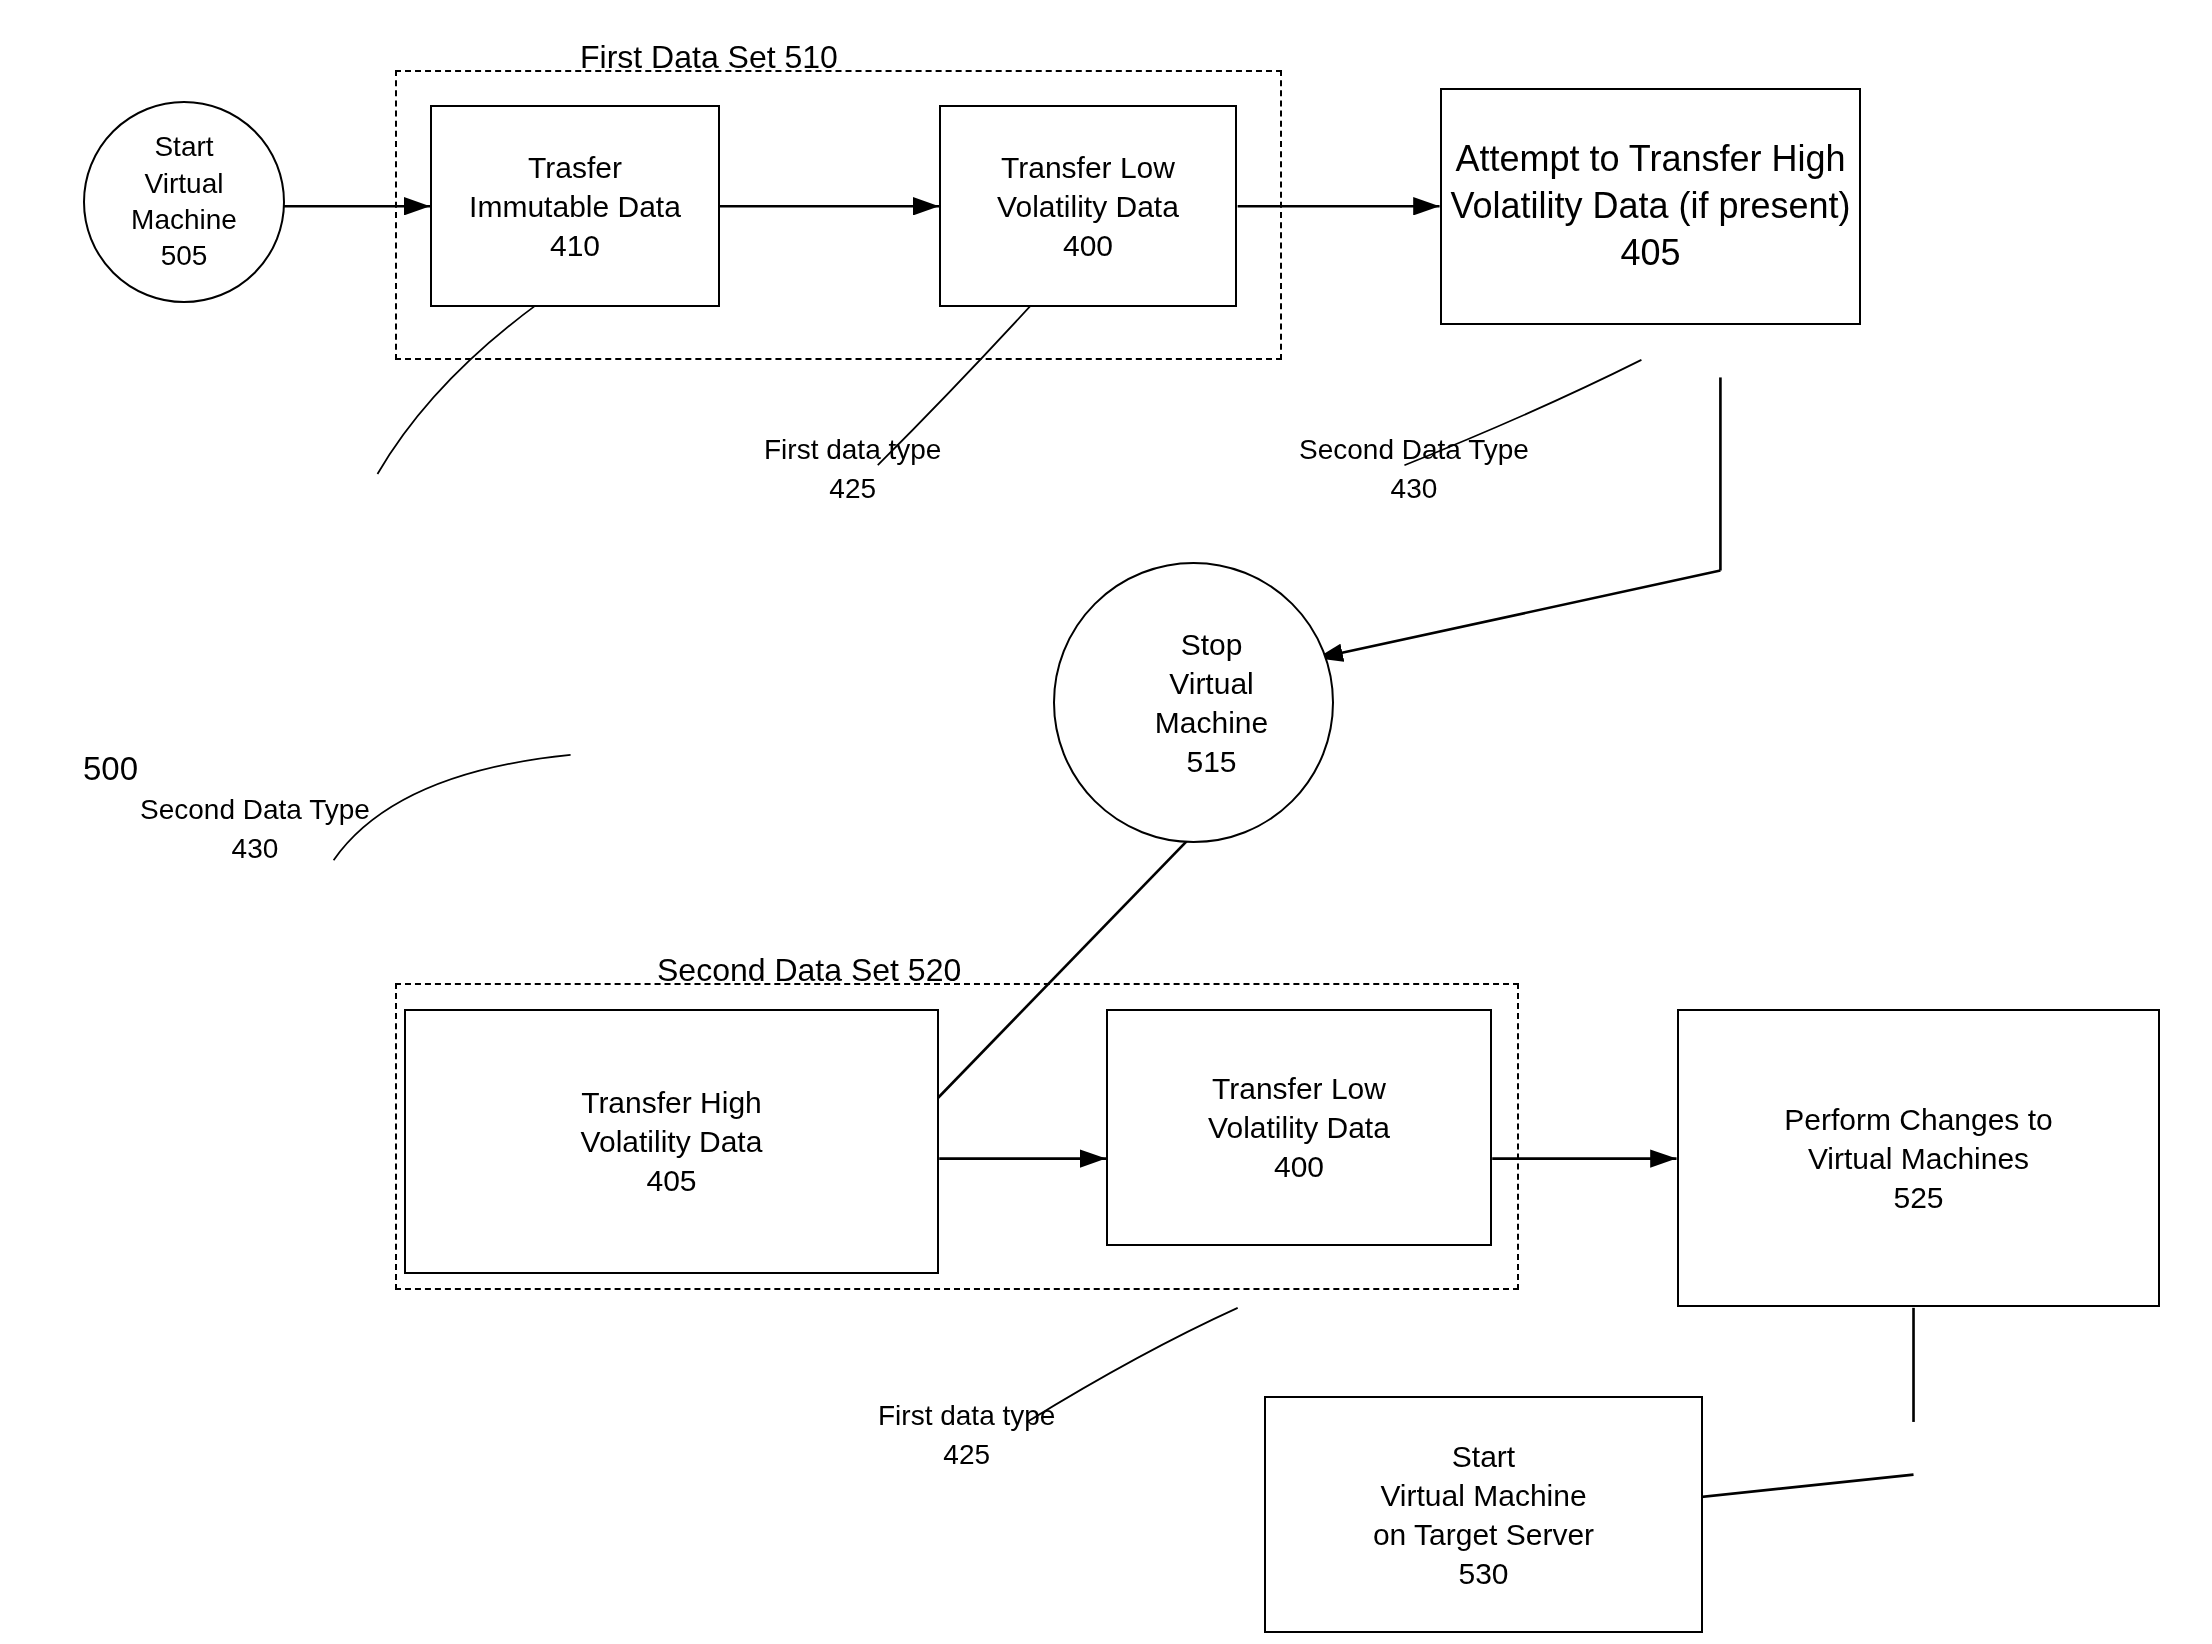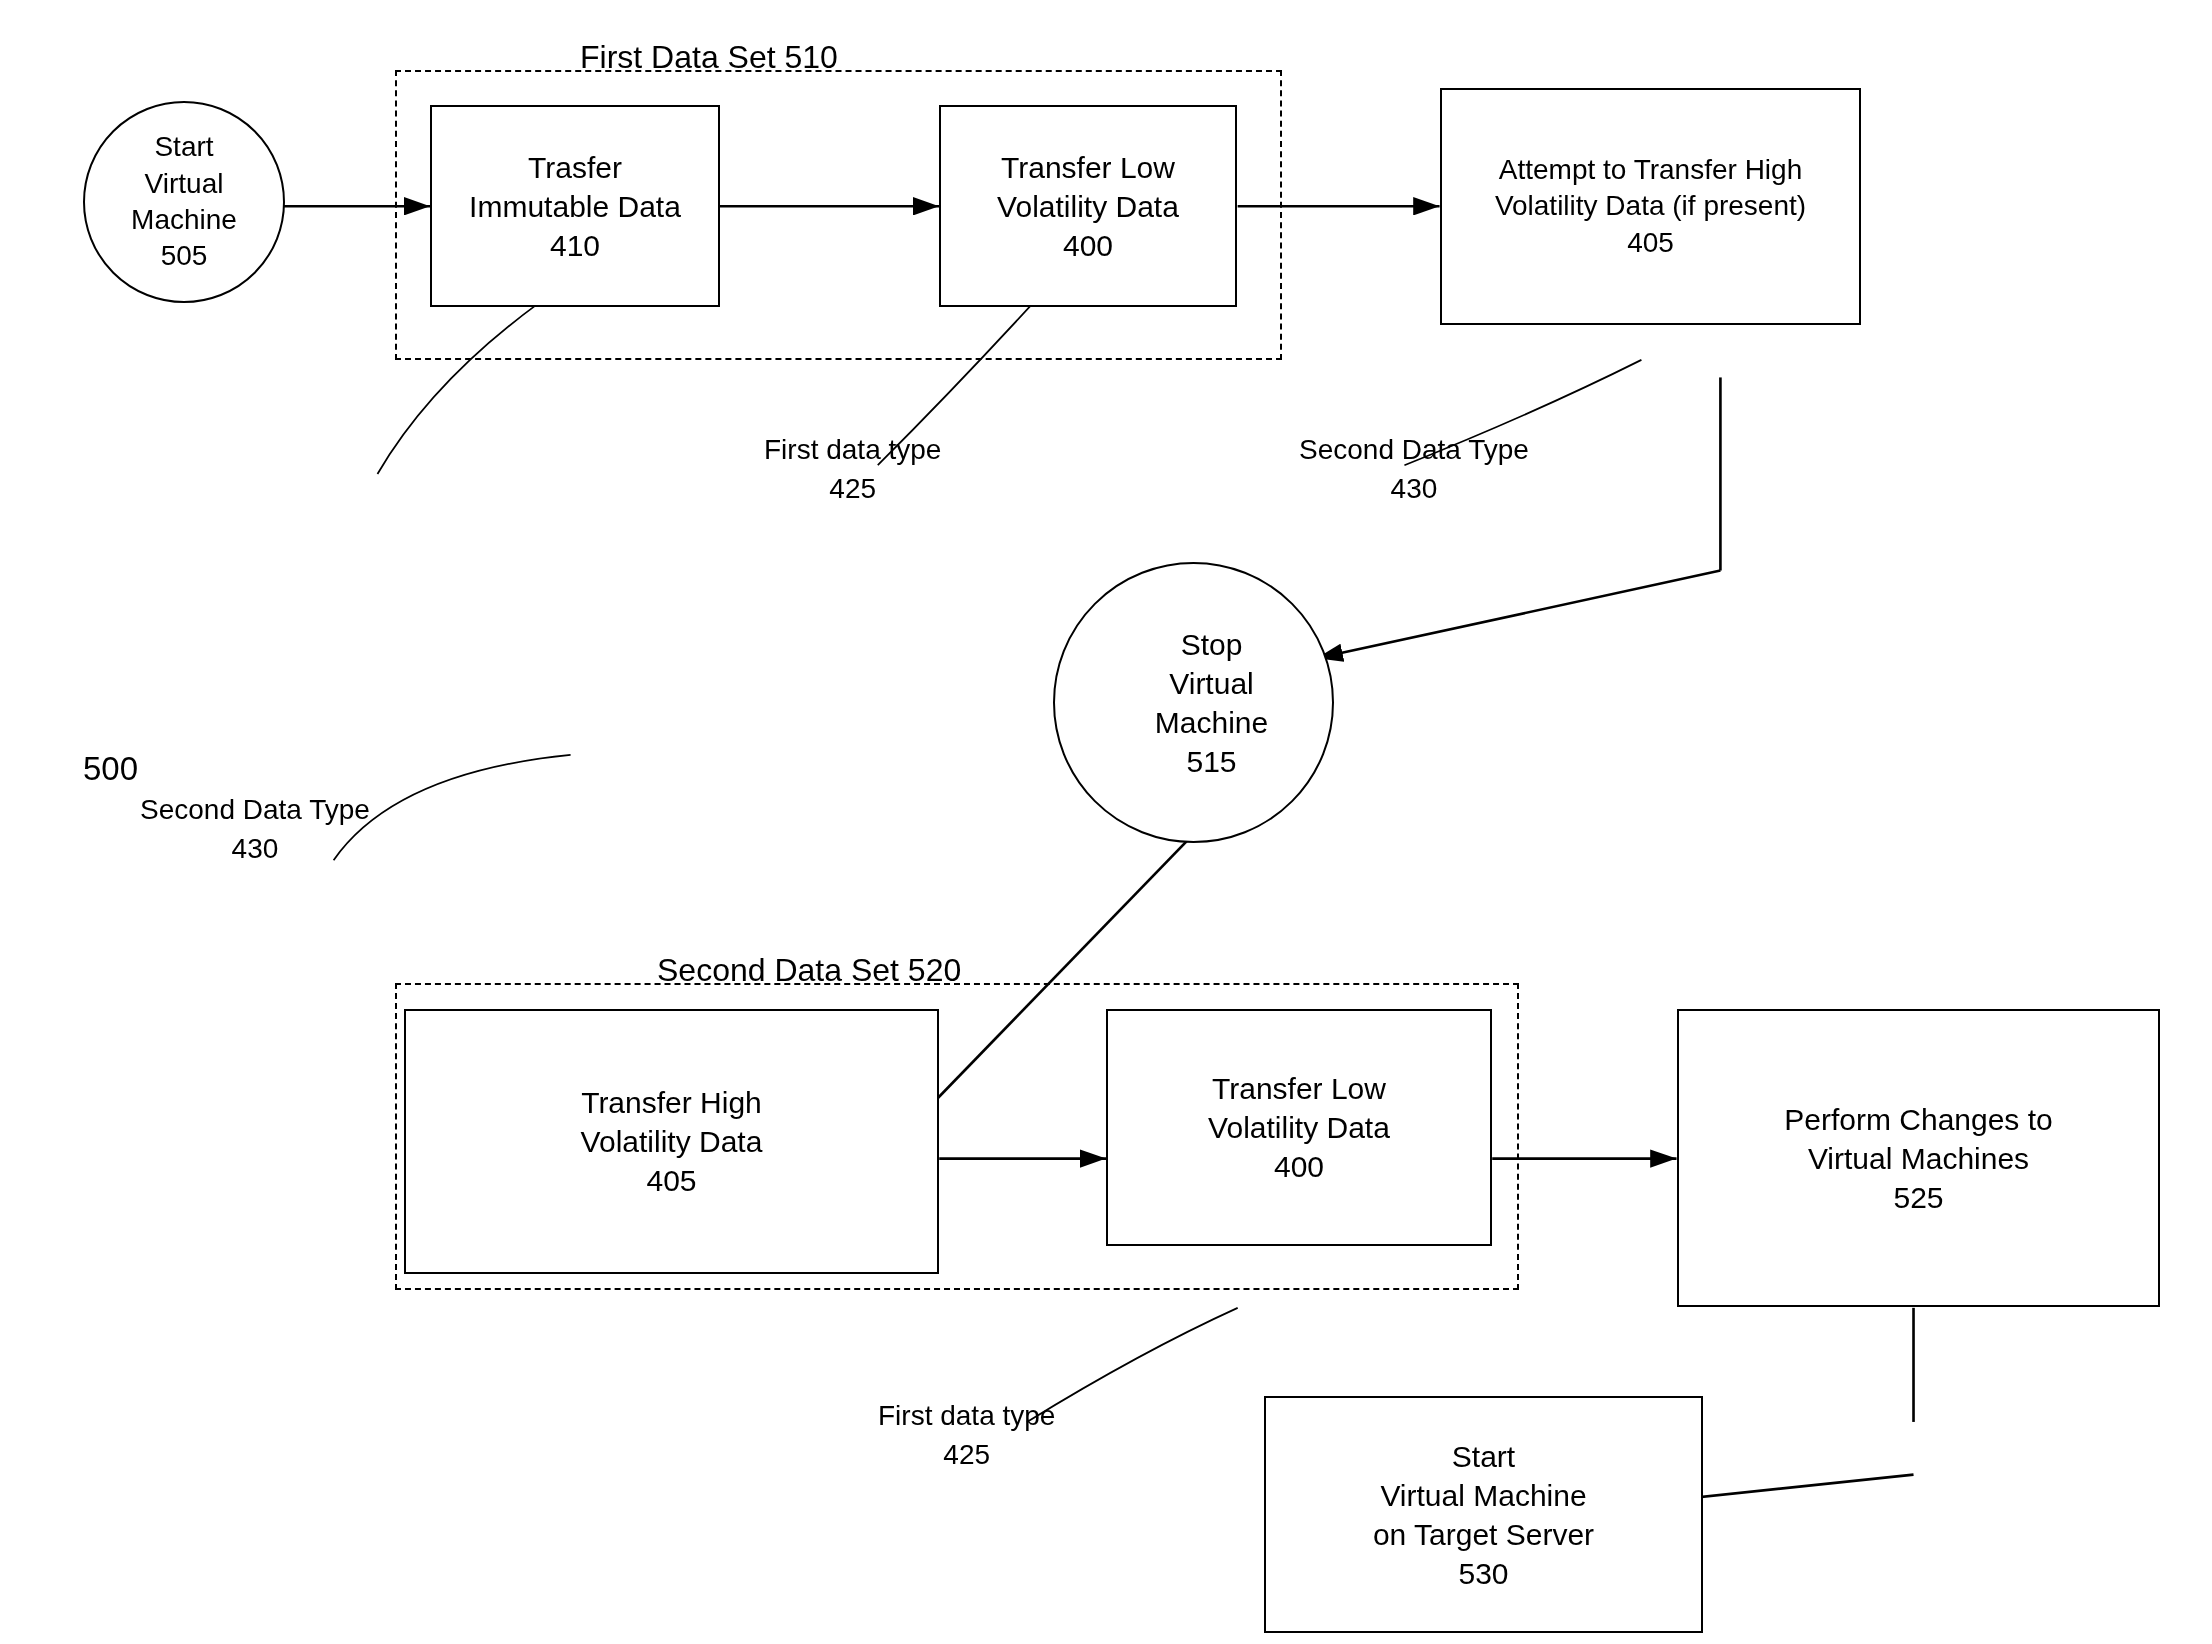--- a/index.html
+++ b/index.html
@@ -141,21 +141,21 @@
 
   <div class="box" style="left:939px; top:105px; width:298px; height:202px;">
     <span>
       <span>Transfer Low</span><br>
       <span>Volatility Data</span><br>
       <span>400</span>
     </span>
   </div>
 
   <div class="box" style="left:1440px; top:88px; width:421px; height:237px;">
-    <span style="font-size:28px;">
+    <span style="font-size:36px;">
       <span>Attempt to Transfer High</span><br>
       <span>Volatility Data (if present)</span><br>
       <span>405</span>
     </span>
   </div>
 
   <div class="circle" style="left:1053px; top:562px; width:281px; height:281px;">
     <span style="font-size:30px;margin-left:36px;">
       <span>Stop</span><br>
       <span>Virtual</span><br>

